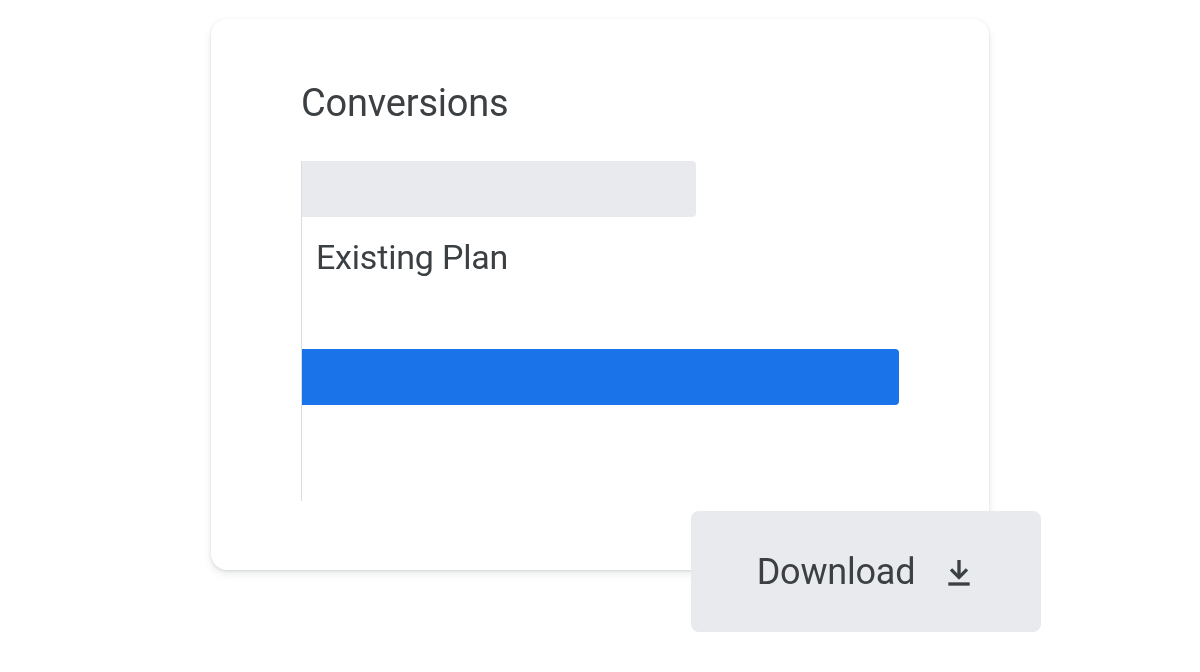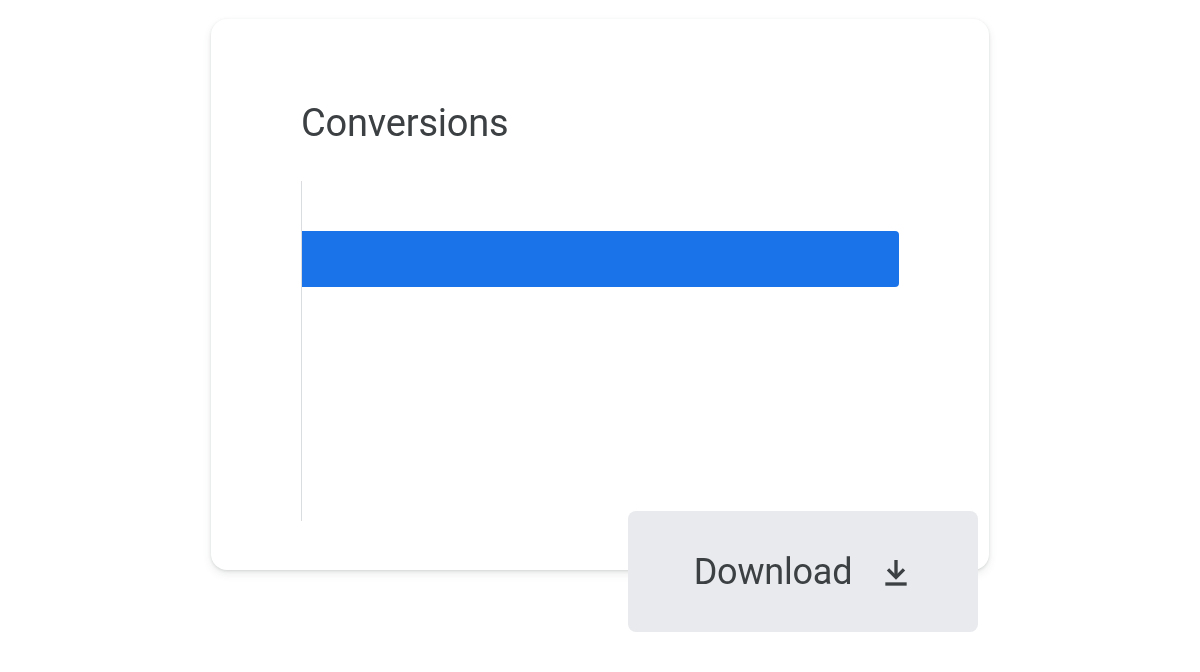--- a/index.html
+++ b/index.html
@@ -24,21 +24,20 @@
       border-radius: 16px;
       box-shadow: 0 1px 3px rgba(60,64,67,0.15), 0 4px 8px rgba(60,64,67,0.1);
       padding: 62px 90px 40px 90px;
     }
     .card-title {
       font-size: 38px;
       font-weight: 400;
       color: #3c4043;
       margin-bottom: 36px;
       letter-spacing: -0.2px;
-      margin-top: 20px;
     }
     .chart-area {
       position: relative;
       border-left: 1px solid #dadce0;
       padding-left: 0;
       height: 340px;
     }
     .bar-group {
       margin-bottom: 22px;
     }
@@ -59,21 +58,21 @@
       color: #3c4043;
       margin-top: 20px;
       margin-left: 14px;
       letter-spacing: -0.2px;
     }
     .gap {
       height: 50px;
     }
     .download-btn {
       position: absolute;
-      left: 628px;
+      left: 691px;
       top: 511px;
       width: 350px;
       height: 121px;
       background: #e8eaed;
       border-radius: 8px;
       display: flex;
       align-items: center;
       justify-content: center;
       gap: 28px;
       cursor: pointer;
@@ -93,20 +92,24 @@
       stroke-width: 2.5;
       fill: none;
     }
   </style>
 </head>
 <body>
 
 <div class="card">
   <h2 class="card-title">Conversions</h2>
   <div class="chart-area">
+    <div class="bar-group">
+      <div class="bar bar-existing" style="width:66%"></div>
+      <div class="bar-label">Existing Plan</div>
+    </div>
     <div class="gap"></div>
     <div class="bar-group">
       <div class="bar bar-new" style="width:100%"></div>
     </div>
   </div>
 </div>
 
 <button class="download-btn">
   <span class="download-label">Download</span>
   <svg class="download-icon" viewBox="0 0 24 24">

